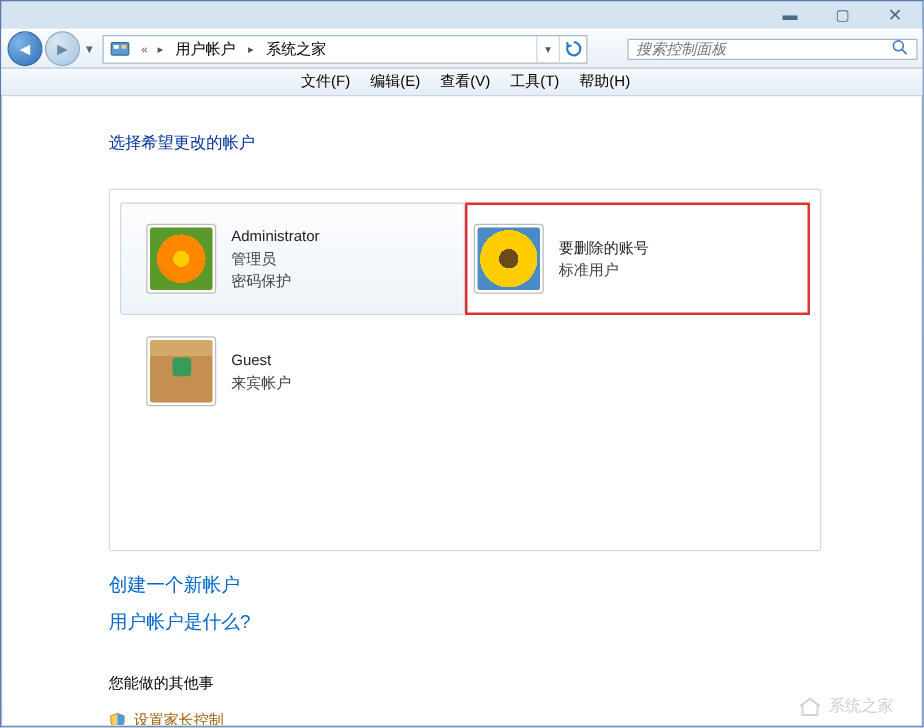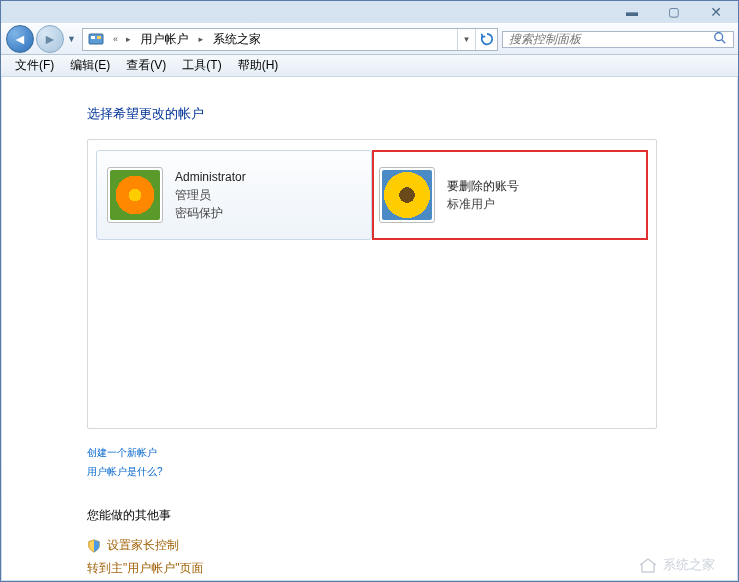--- a/index.html
+++ b/index.html
@@ -18,50 +18,50 @@
     .nav-chevron { font-size: 9px; color: #4a6a8a; margin-left: 2px; }
     
     .address-bar { flex: 1; height: 23px; background: #fff; border: 1px solid #a8b8c8; display: flex; align-items: center; font-size: 12px; margin-right: 4px; }
     .addr-icon { width: 20px; height: 20px; margin: 0 3px; display: flex; align-items: center; justify-content: center; }
     .addr-seg { padding: 0 6px; height: 100%; display: flex; align-items: center; cursor: default; }
     .addr-chev { font-size: 9px; color: #555; padding: 0 4px; }
     .addr-spacer { flex: 1; }
     .addr-dd { width: 18px; height: 100%; display: flex; align-items: center; justify-content: center; font-size: 9px; color: #555; border-left: 1px solid #d0d8e0; }
     .addr-refresh { width: 22px; height: 100%; display: flex; align-items: center; justify-content: center; border-left: 1px solid #d0d8e0; color: #2a7a2a; font-size: 13px; }
     
-    .search-box { width: 232px; height: 17px; background: #fff; border: 1px solid #a8b8c8; display: flex; align-items: center; padding: 0 6px; font-size: 12px; }
+    .search-box { width: 232px; height: 17px; background: #fff; border: 1px solid #a8b8c8; display: flex; align-items: center; padding: 0 6px; font-size: 12px; margin-left: 28px; }
     .search-box input { border: none; outline: none; flex: 1; font-style: italic; color: #888; font-size: 12px; font-family: inherit; }
     .search-icon { color: #3a6aaa; font-size: 14px; }
     
-    .menubar { height: 22px; background: linear-gradient(to bottom, #f5f9fc, #e5edf5); border-bottom: 1px solid #c8d5e2; display: flex; align-items: center; padding-left: 6px; font-size: 12px; }
+    .menubar { height: 22px; background: linear-gradient(to bottom, #f5f9fc, #e5edf5); border-bottom: 1px solid #c8d5e2; display: flex; align-items: center; padding-left: 6px; font-size: 12px; justify-content: center; }
     .menu-item { padding: 0 8px; height: 100%; display: flex; align-items: center; cursor: default; }
     
     .content-wrap { flex: 1; background: #fff; margin: 0 1px 1px 1px; overflow: hidden; display: flex; flex-direction: column; }
     .content { padding: 28px 20px 20px 85px; flex: 1; }
     
-    .heading { color: #003399; font-size: 13px; margin-bottom: 16px; }
+    .heading { color: #003399; font-size: 13px; margin-bottom: 28px; }
     
     .accounts-box { border: 1px solid #d8d8d8; border-radius: 2px; width: 570px; height: 290px; padding: 10px 8px; display: grid; grid-template-columns: 1fr 1fr; grid-auto-rows: 90px; gap: 0; }
     
-    .account-card { display: flex; align-items: center; padding: 10px; border: 1px solid transparent; border-radius: 3px; cursor: default; }
+    .account-card { display: flex; align-items: center; padding: 20px; border: 1px solid transparent; border-radius: 3px; cursor: default; }
     .account-card.selected { background: linear-gradient(to bottom, #fcfdfe, #eef4fa); border: 1px solid #c8d8e8; }
     .account-card.highlighted { border: 2px solid #e03030; border-radius: 0; padding: 5px; }
     
     .avatar { width: 56px; height: 56px; border: 1px solid #bbb; border-radius: 3px; background: #fff; padding: 2px; margin-right: 12px; flex-shrink: 0; }
     .avatar-inner { width: 100%; height: 100%; border-radius: 2px; }
     .avatar.flower .avatar-inner { background: radial-gradient(circle at 50% 50%, #ffcc00 18%, #ff8800 18% 55%, #5a9a2a 55%); }
     .avatar.sunflower .avatar-inner { background: radial-gradient(circle at 50% 50%, #6a4a1a 22%, #ffcc00 22% 65%, #4a8ac5 65%); }
     .avatar.suitcase .avatar-inner { background: linear-gradient(to bottom, #d4a86a 0% 25%, #c49050 25% 100%); position: relative; }
     .avatar.suitcase .avatar-inner::after { content: ""; position: absolute; top: 28%; left: 35%; width: 30%; height: 30%; background: #3a9a5a; border-radius: 3px; }
     
     .account-info { font-size: 12px; line-height: 1.5; }
     .account-name { color: #222; }
     .account-desc { color: #444; }
     
-    .links { margin-top: 14px; font-size: 10px; line-height: 1.9; }
+    .links { margin-top: 14px; font-size: 15px; line-height: 1.9; }
     .links a { color: #0066cc; text-decoration: none; cursor: pointer; }
     
     .other-heading { font-size: 12px; font-weight: normal; margin-top: 26px; margin-bottom: 10px; }
     .other-links { font-size: 12px; line-height: 1.9; }
     .other-links .row { display: flex; align-items: center; gap: 6px; }
     .other-links a { color: #a16207; text-decoration: none; cursor: pointer; }
     .shield-icon { width: 14px; height: 14px; display: inline-block; }
     
     .watermark { position: absolute; right: 24px; bottom: 8px; color: rgba(120,140,160,0.4); font-size: 13px; display: flex; align-items: center; gap: 4px; }
   </style>
@@ -146,20 +146,29 @@
         <div class="account-card highlighted">
           <div class="avatar sunflower">
               <div class="avatar-inner"></div>
             </div>
           <div class="account-info">
             <div class="account-name">要删除的账号</div>
             <div class="account-desc">标准用户</div>
           </div>
         </div>
 
+        <div class="account-card">
+          <div class="avatar suitcase">
+              <div class="avatar-inner"></div>
+            </div>
+          <div class="account-info">
+            <div class="account-name">Guest</div>
+            <div class="account-desc">来宾帐户</div>
+          </div>
+        </div>
       </div>
 
       <div class="links">
         <div><a>创建一个新帐户</a></div>
         <div><a>用户帐户是什么?</a></div>
       </div>
 
       <div class="other-heading">您能做的其他事</div>
       <div class="other-links">
         <div class="row">

